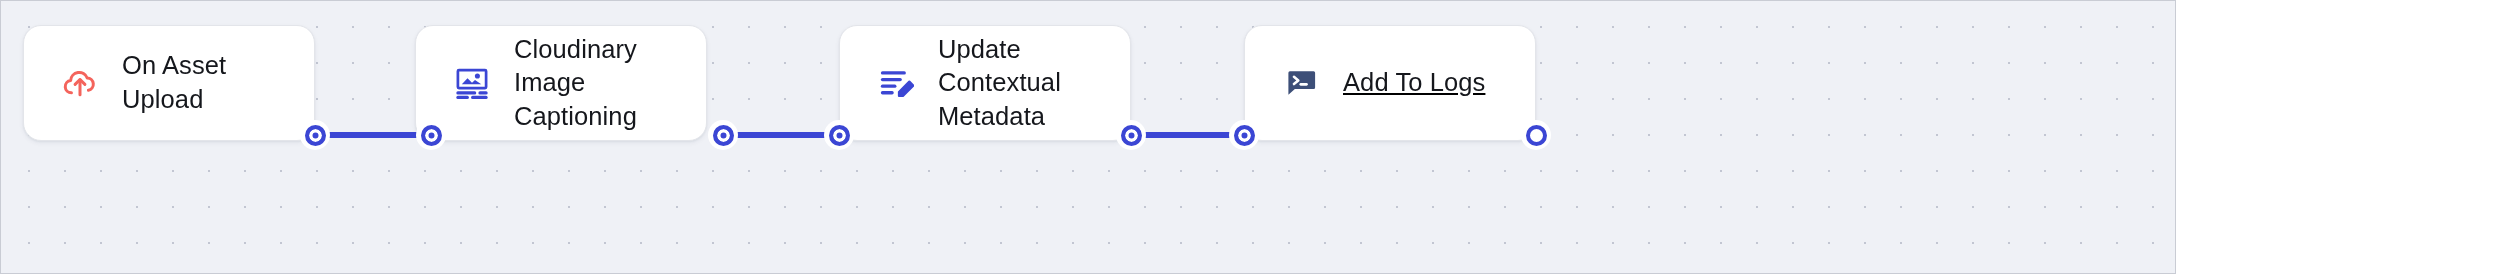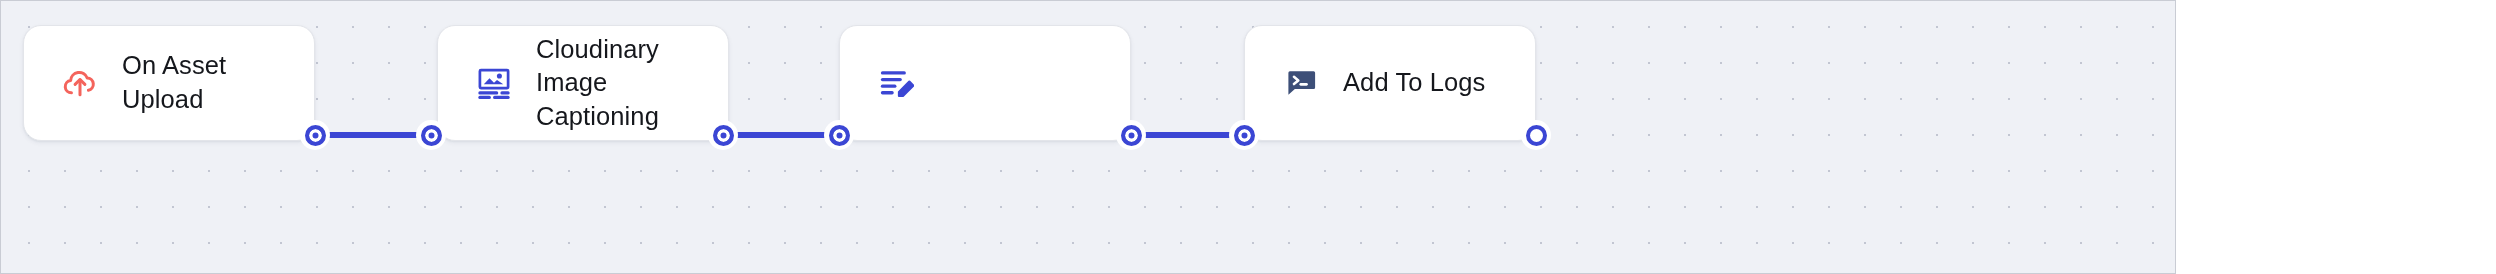--- a/index.html
+++ b/index.html
@@ -126,21 +126,21 @@
           <path d="M8.9 12.9 12 9.8l3.1 3.1"></path>
         </svg>
       </span>
       <span class="node-label">On Asset Upload</span>
     </div>
   </div>
   <div class="handle filled" style="left:299px;">
     <span class="ring"></span>
   </div>
 
-  <div class="node" style="left:436px; width:292px;">
+  <div class="node" style="left:414px; width:292px;">
     <div class="node-inner">
       <span class="node-icon">
         <svg width="36" height="36" viewBox="0 0 24 24" fill="none" stroke="#3b46d4" stroke-width="1.8" stroke-linecap="round" stroke-linejoin="round">
           <rect x="2.6" y="3.4" width="18.8" height="12" rx="0.7"></rect>
           <path d="M5.2 12.9 9 8.8l3 3.1 2-1.9 4.2 2.9z" fill="#3b46d4" stroke="none"></path>
           <circle cx="15.6" cy="7.3" r="1.7" fill="#3b46d4" stroke="none"></circle>
           <path d="M2.6 18.6h11.2" stroke-width="2.1"></path>
           <path d="M17.3 18.6h4.1" stroke-width="2.1"></path>
           <path d="M2.6 21.6h6.3" stroke-width="2.1"></path>
           <path d="M12.4 21.6h9" stroke-width="2.1"></path>
@@ -161,30 +161,32 @@
     <div class="node-inner">
       <span class="node-icon">
         <svg width="36" height="36" viewBox="0 0 24 24" fill="none" stroke="#3b46d4" stroke-width="2.2" stroke-linecap="round" stroke-linejoin="round">
           <path d="M3 5.3h14.5"></path>
           <path d="M3 9.7h11.8"></path>
           <path d="M3 14.1h8.2"></path>
           <path d="M3 18.5h6.4"></path>
           <path d="M20.9 11.1 14 18v2.6h2.6l6.9-6.9z" fill="#3b46d4" stroke="#3b46d4" stroke-width="1.5"></path>
         </svg>
       </span>
+      <span class="node-label">Update Contextual
+Metadata</span>
     </div>
   </div>
   <div class="handle filled" style="left:823px;">
     <span class="ring"></span>
   </div>
   <div class="handle filled" style="left:1115px;">
     <span class="ring"></span>
   </div>
 
-  <div class="node" style="left:1243px; width:292px;">
+  <div class="node" style="left:1243px; width:292px;text-decoration:underline;">
     <div class="node-inner">
       <span class="node-icon">
         <svg width="36" height="36" viewBox="0 0 24 24">
           <path d="M3.6 4.2h16.8a1 1 0 0 1 1 1v9.8a1 1 0 0 1-1 1H7.9l-4.3 3.9V5.2a1 1 0 0 1 1-1z" fill="#3d4f78"></path>
           <path d="M7.3 7.9 10.2 10.3 7.3 12.7" fill="none" stroke="#ffffff" stroke-width="1.7" stroke-linecap="round" stroke-linejoin="round"></path>
           <path d="M11.8 12.9h3.9" fill="none" stroke="#ffffff" stroke-width="1.7" stroke-linecap="round"></path>
         </svg>
       </span>
       <span class="node-label">Add To Logs</span>
     </div>

